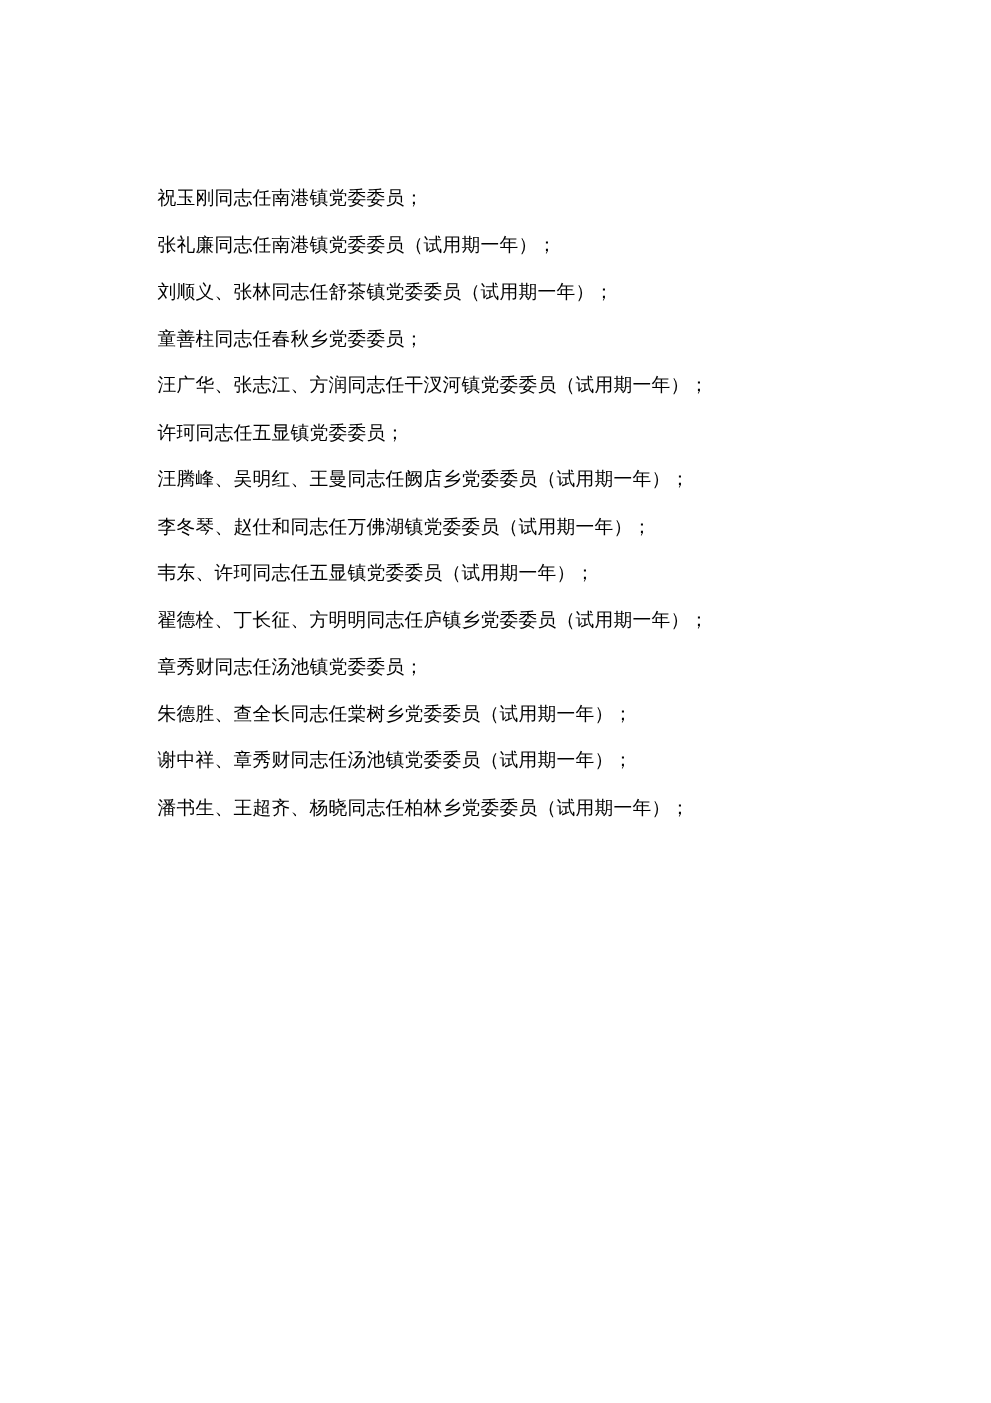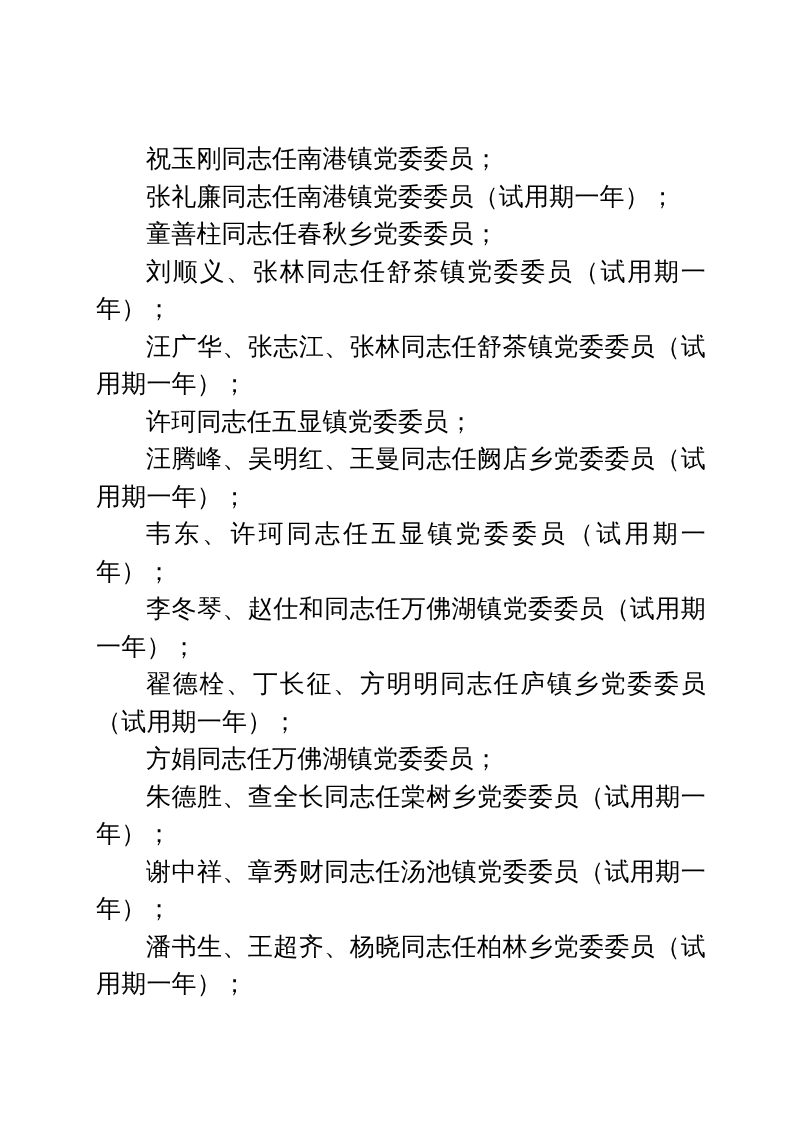--- a/index.html
+++ b/index.html
@@ -21,43 +21,43 @@
     background: #ffffff;
     box-sizing: border-box;
   }
   .doc-body {
     position: absolute;
     left: 96px;
     top: 140px;
     width: 610px;
   }
   .para {
-    font-size: 25px;
+    font-size: 15px;
     line-height: 37.5px;
     text-align: justify;
     text-justify: inter-ideograph;
     letter-spacing: 0.2px;
     text-indent: 2em;
     margin: 0;
     white-space: normal;
   }
 </style>
 </head>
 <body>
 
 <div class="page">
   <div class="doc-body">
     <p class="para">祝玉刚同志任南港镇党委委员；</p>
     <p class="para">张礼廉同志任南港镇党委委员（试用期一年）；</p>
+    <p class="para">刘顺义、张林同志任舒茶镇党委委员（试用期一年）；</p>
     <p class="para">童善柱同志任春秋乡党委委员；</p>
-    <p class="para">刘顺义、张林同志任舒茶镇党委委员（试用期一年）；</p>
-    <p class="para">汪广华、张志江、张林同志任舒茶镇党委委员（试用期一年）；</p>
+    <p class="para">汪广华、张志江、方润同志任干汊河镇党委委员（试用期一年）；</p>
     <p class="para">许珂同志任五显镇党委委员；</p>
     <p class="para">汪腾峰、吴明红、王曼同志任阙店乡党委委员（试用期一年）；</p>
+    <p class="para">李冬琴、赵仕和同志任万佛湖镇党委委员（试用期一年）；</p>
     <p class="para">韦东、许珂同志任五显镇党委委员（试用期一年）；</p>
-    <p class="para">李冬琴、赵仕和同志任万佛湖镇党委委员（试用期一年）；</p>
     <p class="para">翟德栓、丁长征、方明明同志任庐镇乡党委委员（试用期一年）；</p>
-    <p class="para">方娟同志任万佛湖镇党委委员；</p>
+    <p class="para">章秀财同志任汤池镇党委委员；</p>
     <p class="para">朱德胜、查全长同志任棠树乡党委委员（试用期一年）；</p>
     <p class="para">谢中祥、章秀财同志任汤池镇党委委员（试用期一年）；</p>
     <p class="para">潘书生、王超齐、杨晓同志任柏林乡党委委员（试用期一年）；</p>
   </div>
 </div>
 
 </body></html>

